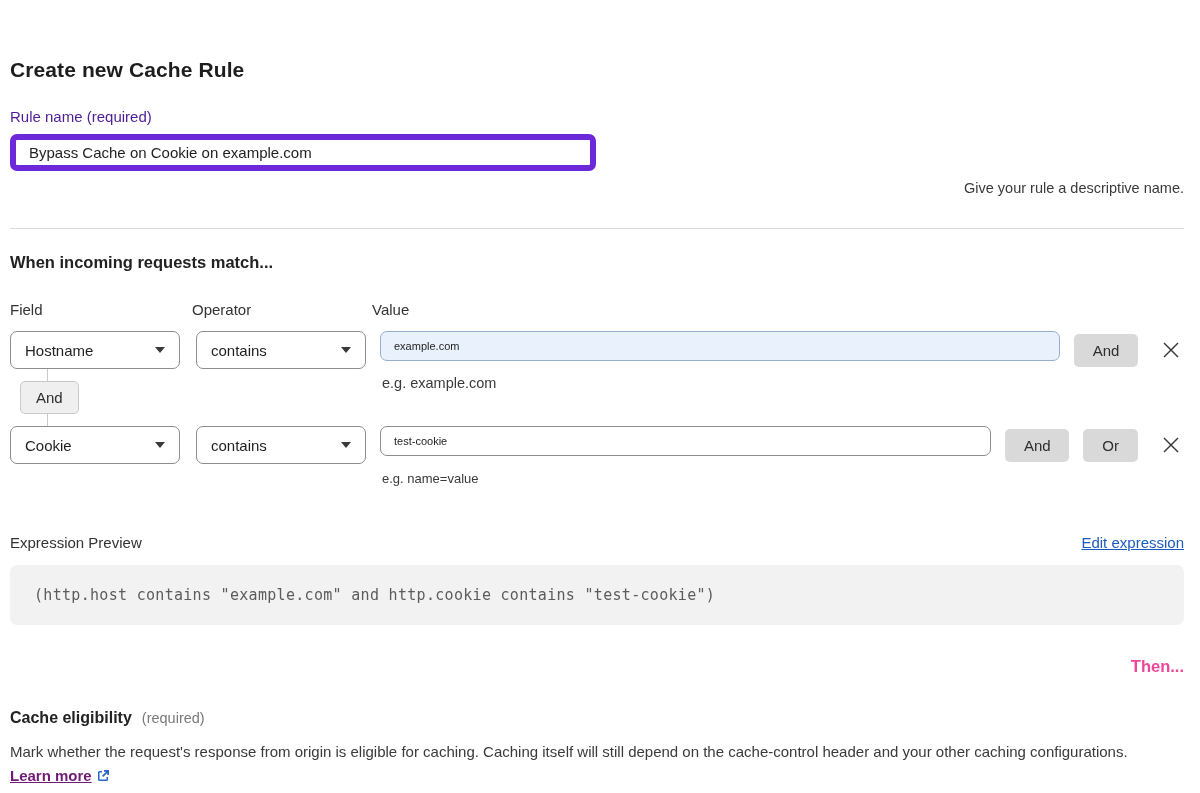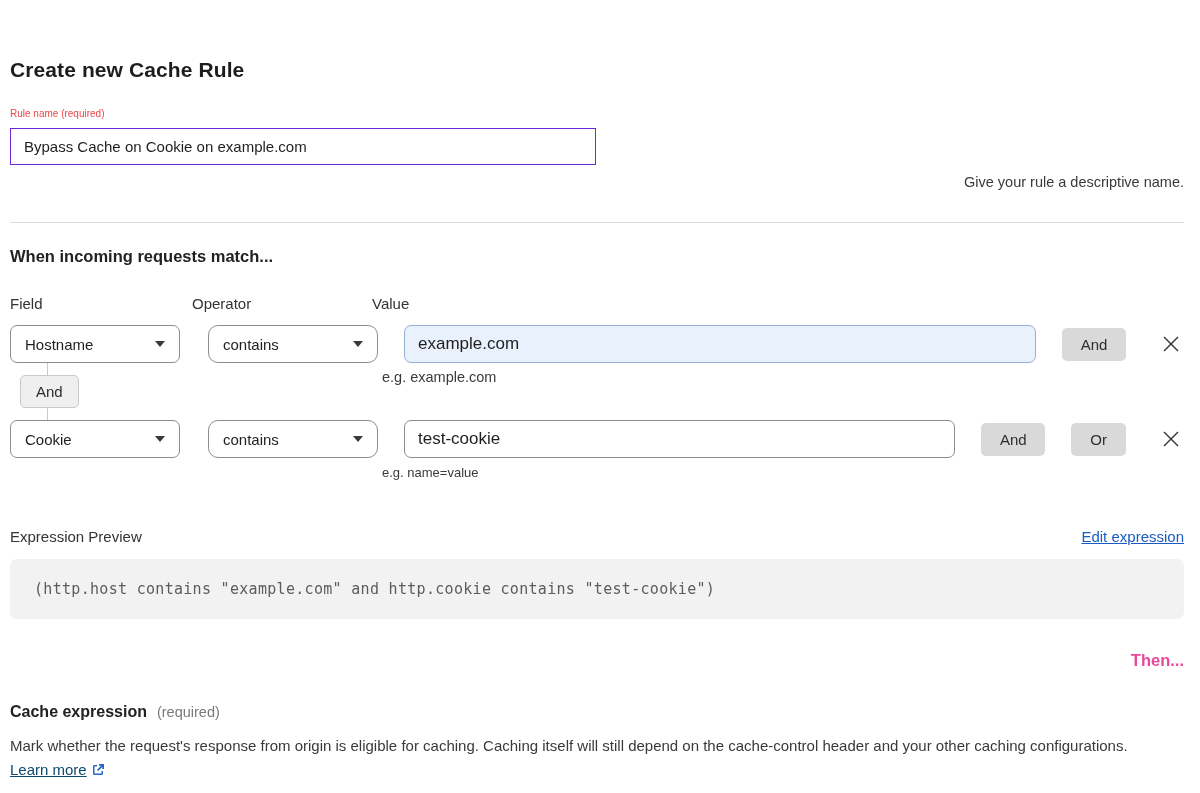--- a/index.html
+++ b/index.html
@@ -8,57 +8,57 @@
     width: 1200px; height: 793px;
     font-family: "Liberation Sans", sans-serif;
     color: #1f1f1f;
     position: relative;
     overflow: hidden;
   }
   .page { padding: 10px 16px 0 10px; margin-top: 48px; }
 
   h1.page-title { font-size: 21px; font-weight: 700; color:#1d1d1d; letter-spacing:.1px; }
 
-  .field-label { font-size: 10px; color:#ef4444; margin-top: 26px; margin-bottom: 9px; }
+  .field-label { font-size: 15px; color:#4c1d95; margin-top: 26px; margin-bottom: 9px; }
 
   .rule-name-input {
     width: 586px; height: 37px;
-    border: 1px solid #6d28d9; border-radius: 0;
+    border: 6px solid #6d28d9; border-radius: 7px;
     font-family: "Liberation Sans", sans-serif;
     font-size: 15px; color:#1f1f1f;
     padding: 0 13px; background:#fff; outline:none;
   }
   .help-text { font-size: 14.5px; color:#3a3a3a; margin-top: 9px; text-align: right; }
 
   .divider { border:none; border-top:1px solid #dcdcdc; margin: 32px 0 0 0; }
 
   h2.section-heading { font-size: 16.5px; font-weight: 700; color:#222; margin-top: 24px; }
 
   .col-labels { display:flex; margin-top: 29px; font-size: 15px; color:#333; }
   .col-labels .c1 { width: 182px; }
   .col-labels .c2 { width: 180px; }
 
-  .cond-row { display:flex; align-items: stretch; margin-top: 13px; height: 38px; gap: 26px; }
+  .cond-row { display:flex; align-items: stretch; margin-top: 13px; height: 38px; gap: 14px; }
   .select-box {
     height: 38px; border:1px solid #8d8d8d; border-radius:7px; background:#fff;
     display:flex; align-items:center; justify-content:space-between;
     padding: 0 14px; font-size: 15px; color:#1f1f1f; cursor: pointer;
   }
   .select-field { width: 170px; margin-right: 2px; }
-  .select-operator { width: 170px; border-radius: 10px; }
+  .select-operator { width: 170px; }
   .caret {
     width:0; height:0;
     border-left:5px solid transparent; border-right:5px solid transparent;
     border-top:6px solid #3a3a3a;
   }
   .value-input {
-    flex: 1; height: 38px;
+    flex: 1; height: 30px;
     border:1px solid #8d8d8d; border-radius:7px;
     font-family: "Liberation Sans", sans-serif;
-    font-size: 17px; color:#1f1f1f; padding: 0 13px; outline:none; background:#fff;
+    font-size: 11px; color:#1f1f1f; padding: 0 13px; outline:none; background:#fff;
   }
   .value-input.highlight { background:#e9f1fd; border-color:#96aed0; }
 
   .logic-btn {
     height: 33px; align-self: center; min-width: 64px;
     background:#d9d9d9; border:none; border-radius:5px;
     font-family: "Liberation Sans", sans-serif;
     font-size: 15px; color:#2e2e2e; cursor:pointer; padding: 0 18px;
   }
   .logic-btn.or { min-width: 54px; padding: 0 19px; }
@@ -90,21 +90,21 @@
     min-height: 60px;
   }
 
   h2.then-heading { font-size: 16.5px; font-weight:700; color:#ec4899; margin-top: 32px; text-align: right; }
 
   .elig-heading-row { margin-top: 33px; display:flex; align-items: baseline; gap: 10px; }
   .elig-heading { font-size: 16px; font-weight: 700; color:#222; }
   .elig-required { font-size: 14.5px; color:#7a7a7a; }
 
   .elig-desc { margin-top: 13px; font-size: 15px; color:#3a3a3a; line-height: 1.6; max-width: 1160px; }
-  .learn-link { color:#0c4a6e; text-decoration: underline; cursor:pointer; }
+  .learn-link { color:#701a75; text-decoration: underline; cursor:pointer;font-weight:bold; }
   .ext-icon { display:inline-block; vertical-align: -2px; margin-left: 4px; }
 
   .radio-row { display:flex; align-items:center; gap: 29px; margin-top: 26px; cursor:pointer; }
   .radio-outer {
     width: 19px; height: 19px; border-radius: 50%;
     border: 1.5px solid #9b9b9b; background:#fff; flex:none;
     display:flex; align-items:center; justify-content:center;
   }
   .radio-outer.checked { border-color:#2e2e2e; }
   .radio-dot { width: 11px; height: 11px; border-radius:50%; background:#1f1f1f; }
@@ -184,21 +184,21 @@
   
   <div class="expr-header">
     <div class="expr-label">Expression Preview</div>
     <a class="edit-link">Edit expression</a>
   </div>
   <div class="expr-code">(http.host contains "example.com" and http.cookie contains "test-cookie")</div>
 
   <h2 class="then-heading">Then...</h2>
 
   <div class="elig-heading-row">
-    <span class="elig-heading">Cache expression</span>
+    <span class="elig-heading">Cache eligibility</span>
     <span class="elig-required">(required)</span>
   </div>
 
   <div class="elig-desc">
     <span>Mark whether the request's response from origin is eligible for caching. Caching itself will still depend on the cache-control header and your other caching configurations.</span>
     <a class="learn-link">Learn more</a><span class="ext-icon"><svg width="15" height="15" viewBox="0 0 15 15">
       <path d="M2 4.5 a1.5 1.5 0 0 1 1.5 -1.5 H6 V4.5 H3.5 V11.5 H10.5 V9 H12 v2.5 A1.5 1.5 0 0 1 10.5 13 H3.5 A1.5 1.5 0 0 1 2 11.5 Z" fill="#2566c7"></path>
       <path d="M8 2 h5 v5 h-1.7 V4.9 L7.2 9 6 7.8 l4.1 -4.1 H8 Z" fill="#2566c7"></path>
     </svg></span>
   </div>

